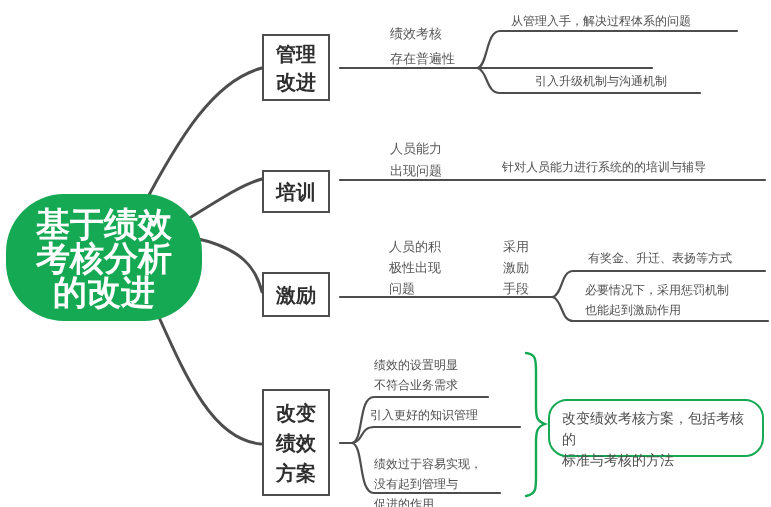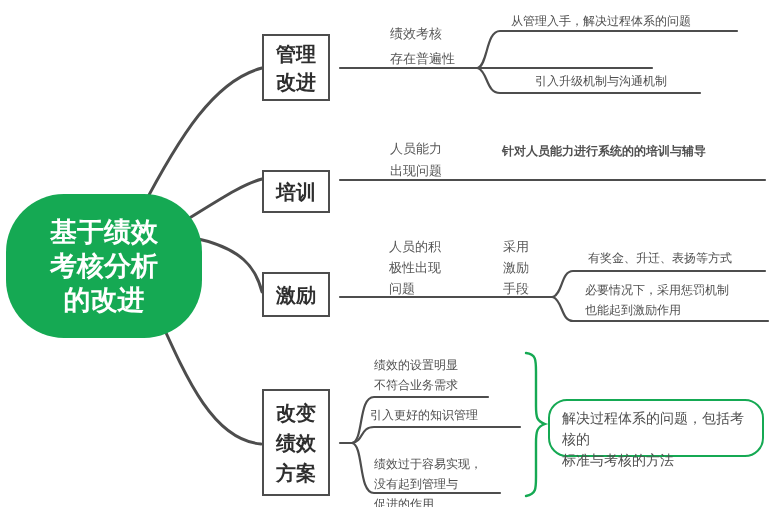--- a/index.html
+++ b/index.html
@@ -18,29 +18,29 @@
   }
   .connectors {
     position: absolute;
     left: 0; top: 0;
     width: 771px; height: 507px;
   }
   .pre { white-space: pre-line; }
   .root-topic {
     position: absolute;
     left: 6px; top: 194px;
-    width: 196px; height: 144px;
+    width: 196px; height: 127px;
     background: var(--green, #15A953);
     border-radius: 58px;
     display: flex;
     align-items: center;
     justify-content: center;
     text-align: center;
     color: #ffffff;
-    font-size: 27px;
+    font-size: 34px;
     font-weight: bold;
     line-height: 34px;
   }
   .topic-box {
     position: absolute;
     left: 262px;
     width: 68px;
     background: #ffffff;
     border: 2.5px solid var(--line, #4D4D4D);
     border-radius: 0;
@@ -69,21 +69,21 @@
   .label-motiv2 { left: 503px; top: 236px; line-height: 21px; text-align: center; }
   .leaf {
     position: absolute;
     color: var(--text, #4F4F4F);
     font-size: 12px;
     line-height: 18px;
   }
   .leaf-m1 { left: 511px; top: 12px; }
   .leaf-m2 { left: 511px; top: 46px; }
   .leaf-m3 { left: 511px; top: 72px; margin-left: 24px; }
-  .leaf-t1 { left: 502px; top: 142px; font-weight: bold; }
+  .leaf-t1 { left: 502px; top: 158px; }
   .leaf-i1 { left: 588px; top: 249px; }
   .leaf-i2 { left: 585px; top: 280px; line-height: 20px; }
   .leaf-c1 { left: 374px; top: 355px; line-height: 20px; }
   .leaf-c2 { left: 370px; top: 406px; }
   .leaf-c3 { left: 374px; top: 454px; line-height: 20px; }
   .callout {
     position: absolute;
     left: 548px; top: 399px;
     width: 216px; height: 58px;
     border: 2px solid var(--green, #15A953);
@@ -167,16 +167,16 @@
   <div class="leaf leaf-i2 pre">必要情况下，采用惩罚机制
 也能起到激励作用</div>
 
   <div class="leaf leaf-c1 pre">绩效的设置明显
 不符合业务需求</div>
   <div class="leaf leaf-c2 pre">引入更好的知识管理</div>
   <div class="leaf leaf-c3 pre">绩效过于容易实现，
 没有起到管理与
 促进的作用</div>
 
-  <div class="callout pre">解决过程体系的问题，包括考核的
+  <div class="callout pre">改变绩效考核方案，包括考核的
 标准与考核的方法</div>
 
 </div>
 
 </body></html>

